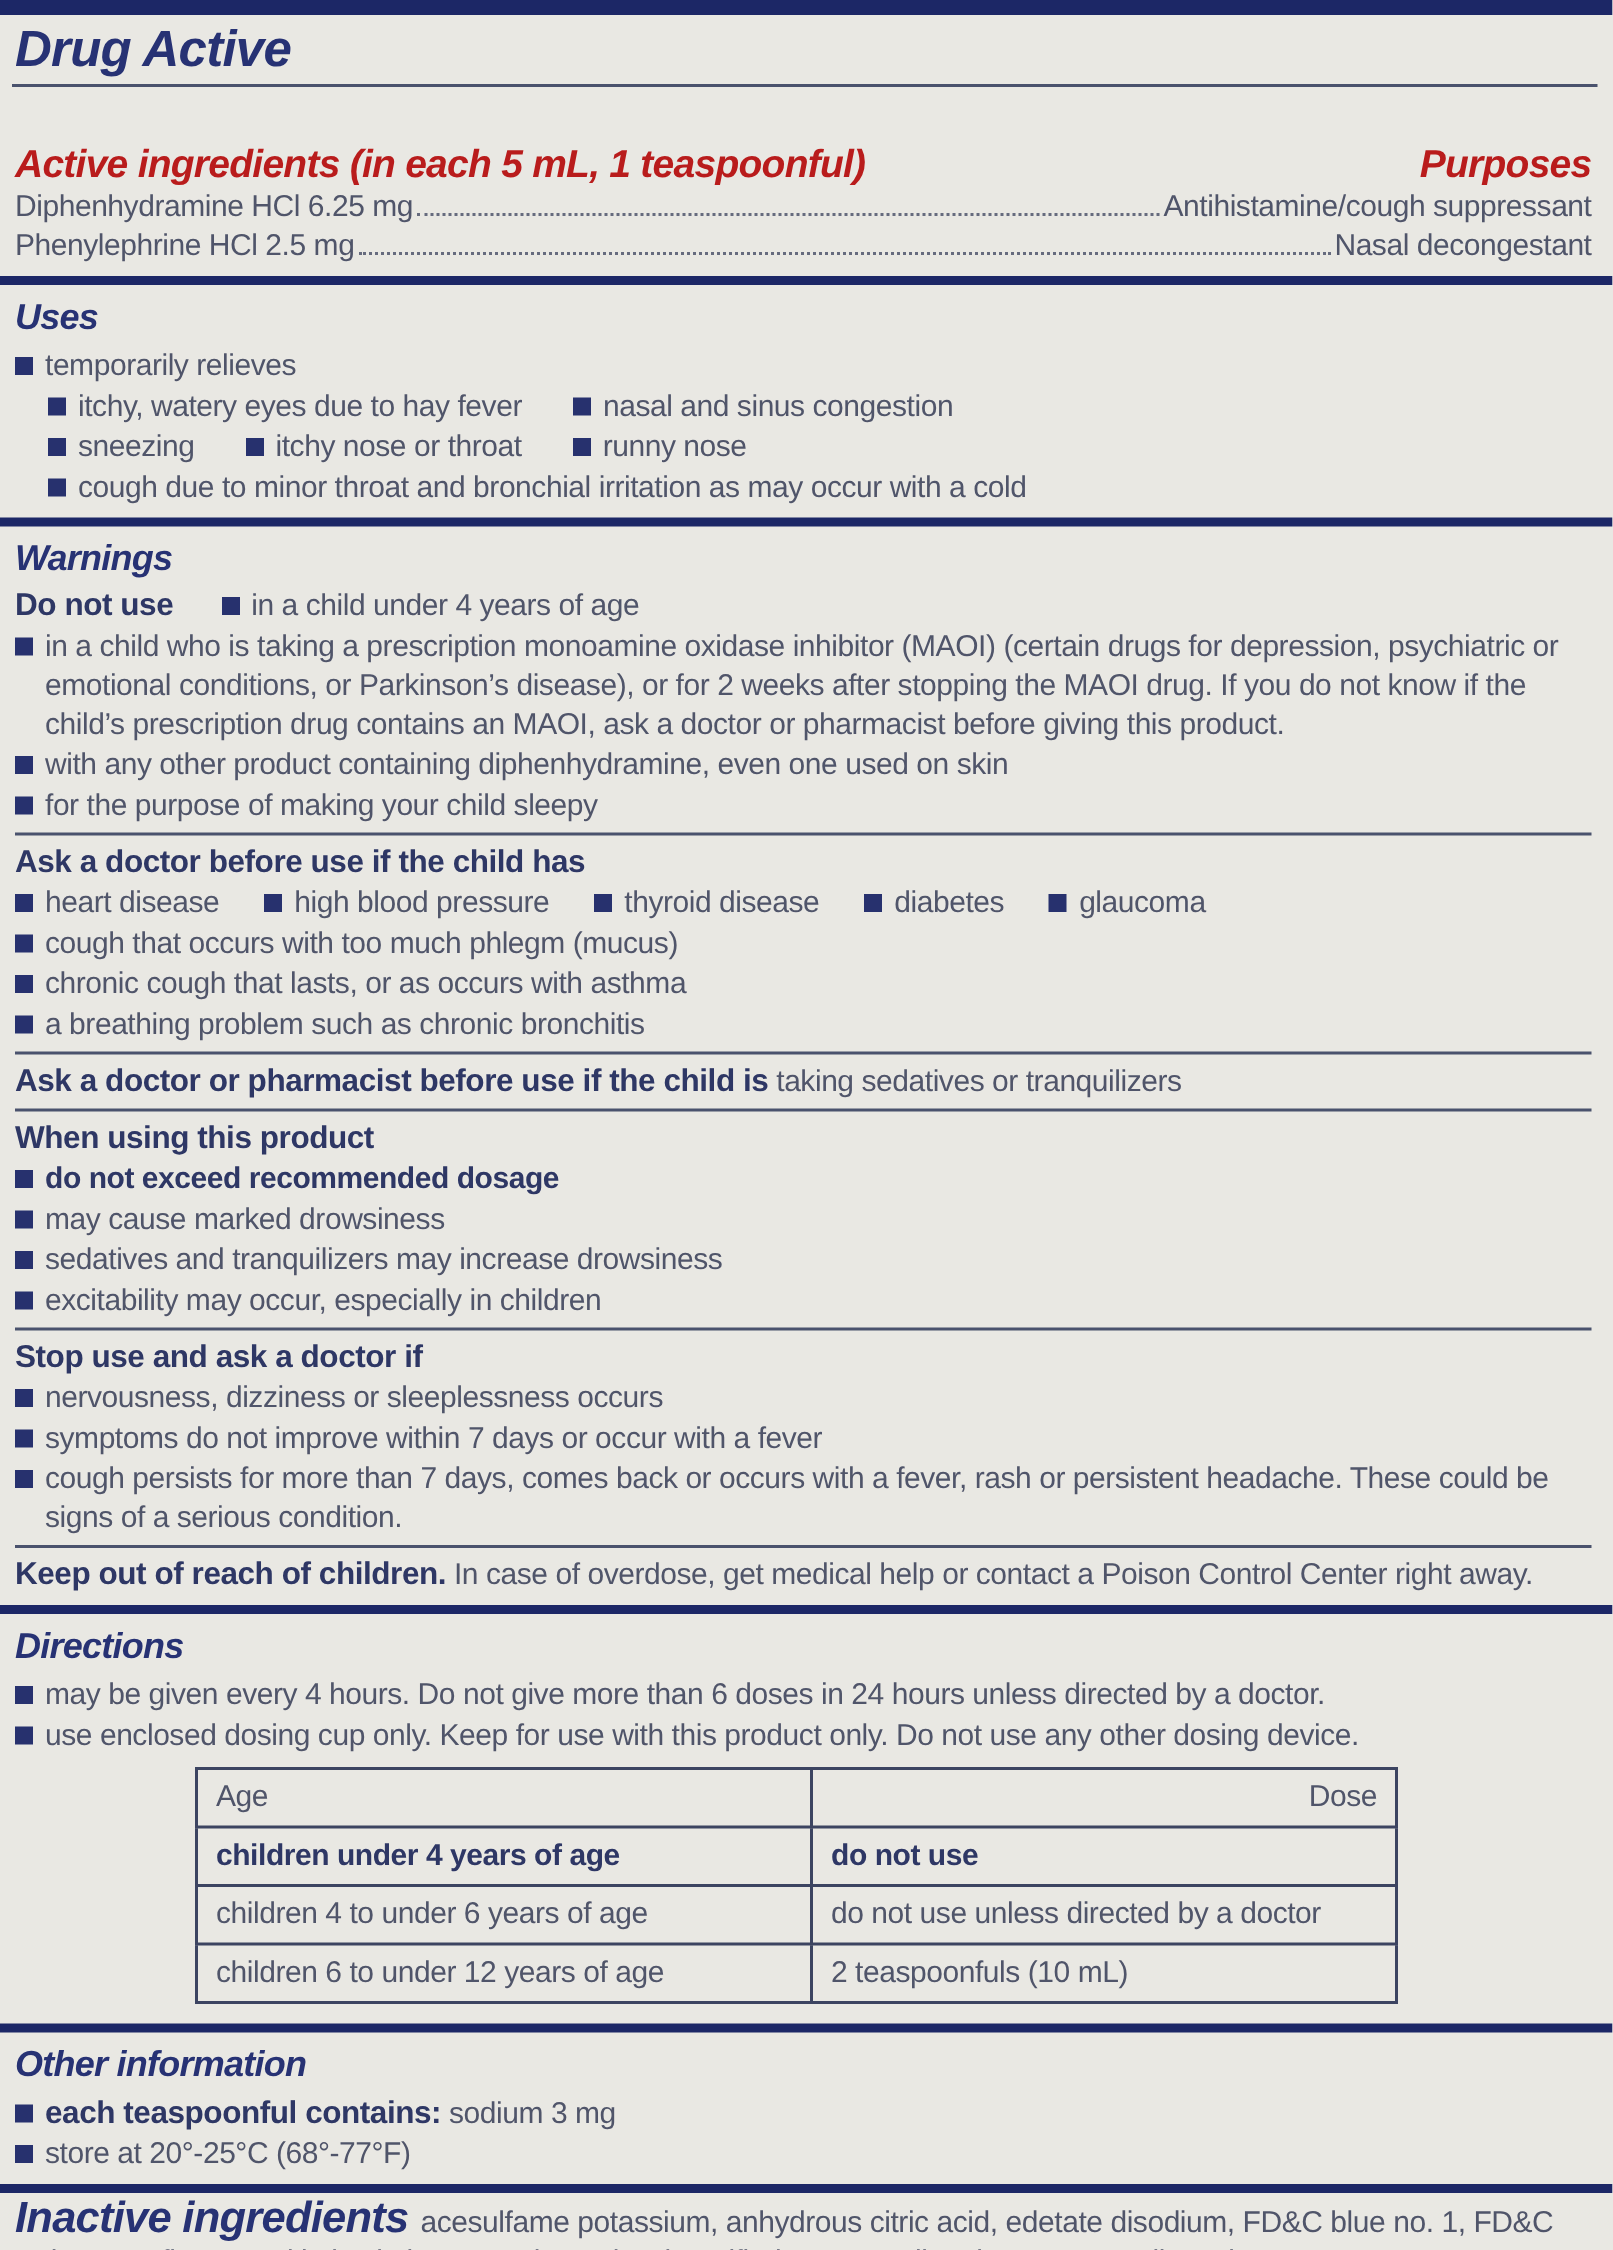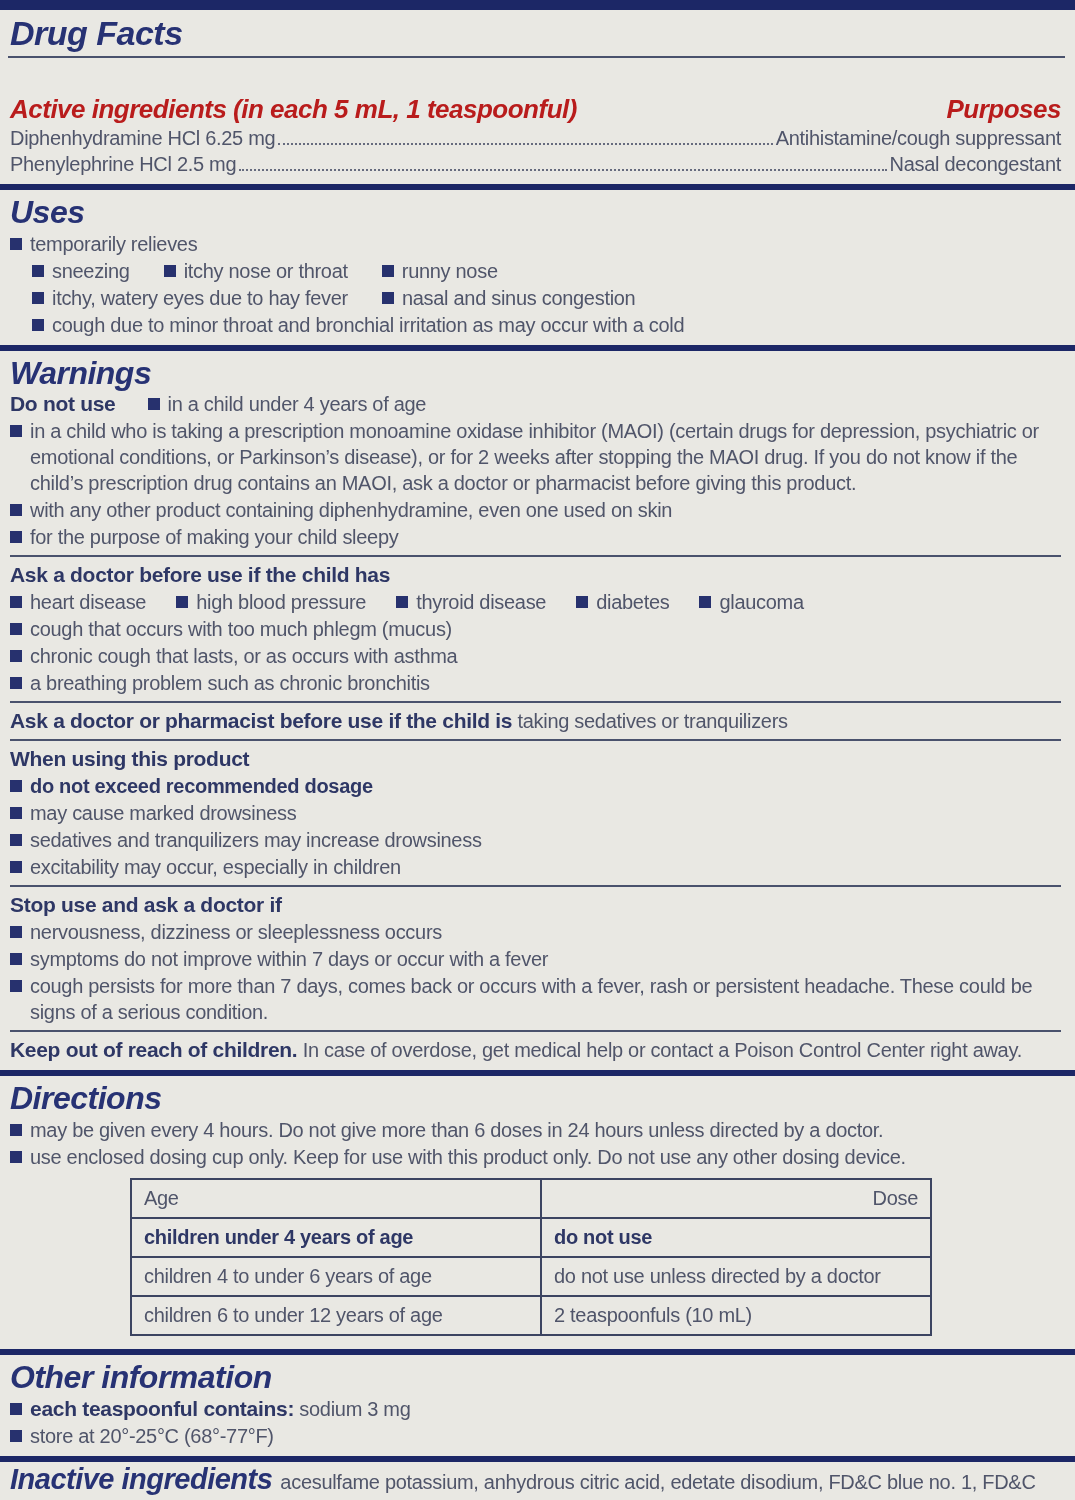--- a/index.html
+++ b/index.html
@@ -8,21 +8,21 @@
     height:1500px; overflow:hidden;
     background:#e9e8e3;
     font-family:"Liberation Sans","DejaVu Sans",sans-serif;
     color:#50556a; font-size:20px; line-height:26px; letter-spacing:-0.3px;
   }
   .topbar { height:10px; background:#1c2766; }
   .thickbar { height:6px; background:#1c2766; }
   .thinline { border-top:2px solid #4a526d; margin:5px 0 5px 0; }
   .sec { padding:4px 14px 7px 10px; }
   .h1 { font-style:italic; font-weight:bold; font-size:34px; line-height:38px; color:#273274; letter-spacing:-0.5px; }
-  .h2 { font-style:italic; font-weight:bold; font-size:32px; line-height:36px; color:#273274; letter-spacing:-0.5px; }
+  .h2 { font-style:italic; font-weight:bold; font-size:24px; line-height:36px; color:#273274; letter-spacing:-0.5px; }
   .titleline { border-top:2px solid #4a526d; margin:4px 10px 0 8px; }
   .subh { font-weight:bold; font-size:21px; color:#2e3765; }
   .actrow { display:flex; align-items:baseline; justify-content:space-between; }
   .acthead { font-style:italic; font-weight:bold; font-size:26px; line-height:32px; color:#b91c1c; letter-spacing:-0.5px;margin-top:31px; }
   .leaderrow { display:flex; align-items:baseline; }
   .leader { flex:1; border-bottom:2px dotted #666b7e; margin:0 3px 4px 3px; }
   .b { display:flex; margin-top:1px; }
   .sq { flex:0 0 auto; width:12px; height:12px; background:#27316e; margin:7px 8px 0 0; }
   .bt { flex:1; }
   .ind1 { padding-left:22px; }
@@ -41,21 +41,21 @@
   .q-head { font-style:italic; font-weight:bold; font-size:30px; color:#be185d; letter-spacing:-0.5px; margin-right:10px; }
   .q-call { font-size:21px; }
   .q-phone { font-weight:bold; font-size:22px; color:#3a4052; }
 </style>
 </head>
 <body>
 
 <div class="topbar"></div>
 
 <div class="sec" style="padding-bottom:0;">
-  <div class="h1">Drug Facts</div>
+  <div class="h1">Drug Active</div>
 </div>
 <div class="titleline"></div>
 
 <div class="sec">
   <div class="actrow">
     <span class="acthead">Active ingredients (in each 5 mL, 1 teaspoonful)</span>
     <span class="acthead">Purposes</span>
   </div>
   <div class="leaderrow">
     <span>Diphenhydramine HCl 6.25 mg</span>
@@ -73,39 +73,39 @@
 
 <div class="sec">
   <div class="h2">Uses</div>
   <div class="b">
     <span class="sq"></span>
     <span class="bt">temporarily relieves</span>
   </div>
   <div class="brow ind1">
     <div class="b">
         <span class="sq"></span>
+        <span>itchy, watery eyes due to hay fever</span>
+      </div>
+    <div class="b">
+        <span class="sq"></span>
+        <span>nasal and sinus congestion</span>
+      </div>
+  </div>
+  <div class="brow ind1">
+    <div class="b">
+        <span class="sq"></span>
         <span>sneezing</span>
       </div>
     <div class="b">
         <span class="sq"></span>
         <span>itchy nose or throat</span>
       </div>
     <div class="b">
         <span class="sq"></span>
         <span>runny nose</span>
-      </div>
-  </div>
-  <div class="brow ind1">
-    <div class="b">
-        <span class="sq"></span>
-        <span>itchy, watery eyes due to hay fever</span>
-      </div>
-    <div class="b">
-        <span class="sq"></span>
-        <span>nasal and sinus congestion</span>
       </div>
   </div>
   <div class="b ind1">
     <span class="sq"></span>
     <span class="bt">cough due to minor throat and bronchial irritation as may occur with a cold</span>
   </div>
 </div>
 
 <div class="thickbar"></div>
 

